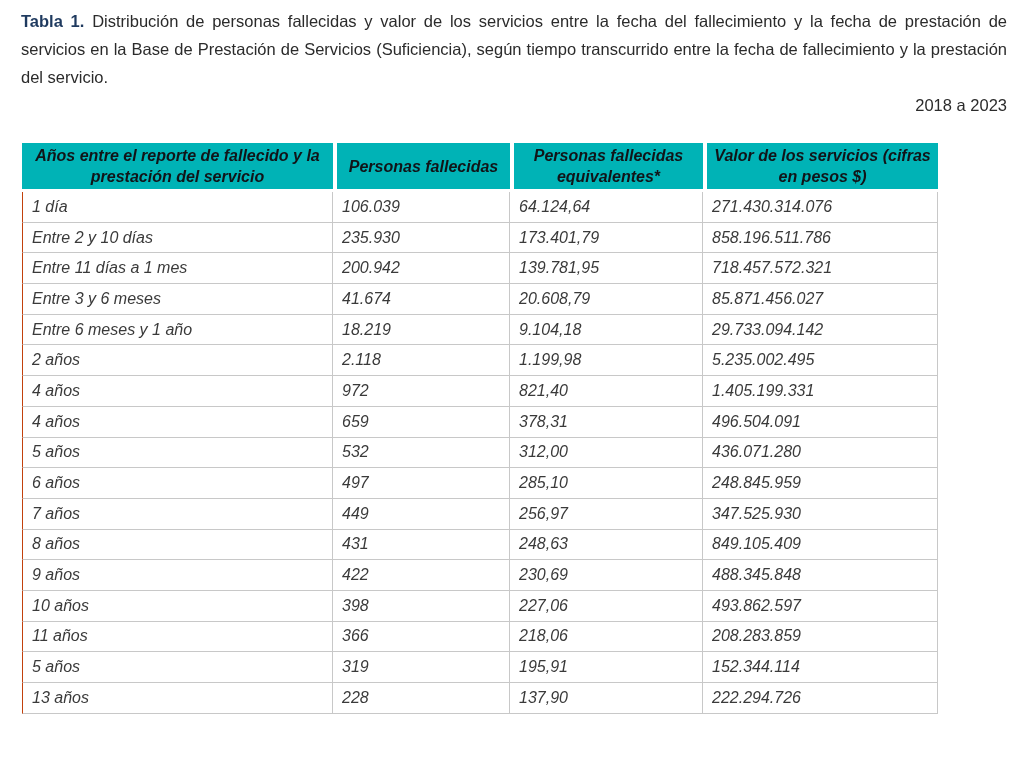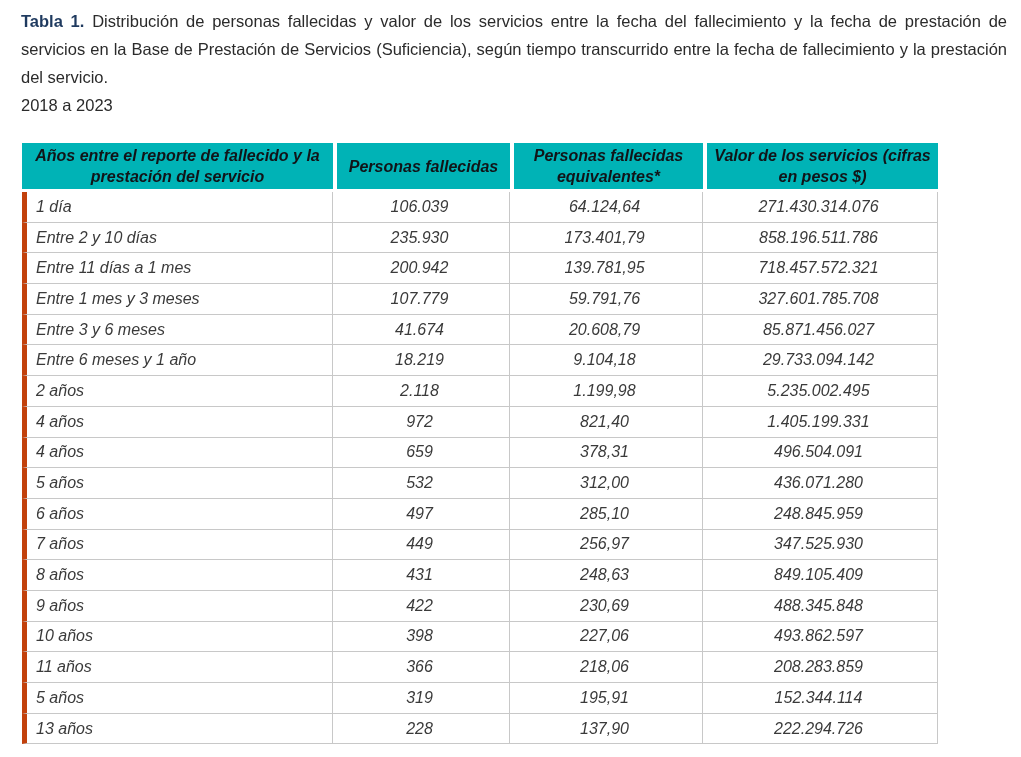--- a/index.html
+++ b/index.html
@@ -10,21 +10,21 @@
   }
   .page { position: relative; width: 880px; height: 757px; background: #fff; }
 
   
   .caption {
     position: absolute; left: 21px; top: 7px; width: 986px;
     font-size: 16.5px; line-height: 28px; color: #2b2b2b;
     text-align: justify;
   }
   .caption .lbl { font-weight: bold; color: #1f3a5f; }
-  .caption .period { display: block; text-align: left; }
+  .caption .period { display: block; text-align: right; }
 
   
   table.data {
     position: absolute; left: 22px; top: 143px; width: 916px;
     border-collapse: separate; border-spacing: 0; table-layout: fixed; font-style: italic;
   }
   col.c1 { width: 311px; }
   col.c2 { width: 177px; }
   col.c3 { width: 193px; }
   col.c4 { width: 235px; }
@@ -38,23 +38,23 @@
   }
   thead th + th { border-left: 4px solid #ffffff; }
 
   tbody td {
     background: #ffffff; color: #3a3a3a;
     font-size: 16px; height: 30.7px; line-height: 20px;
     padding: 2px 12px 2px 9px; vertical-align: middle;
     border-right: 1px solid #c8c8c8; border-bottom: 1px solid #c8c8c8;
     white-space: nowrap; overflow: hidden;
   }
-  tbody td:first-child { border-left: 5px solid #c2410c; }
+  tbody td:first-child { border-left: 1px solid #c2410c; }
   tbody td.left { text-align: left; }
-  tbody td.num  { text-align: center; }
+  tbody td.num  { text-align: left; }
 </style>
 </head>
 <body>
 
 <div class="page">
 
   <p class="caption"><span class="lbl">Tabla 1.</span><span> Distribución de personas fallecidas y valor de los servicios entre la fecha del fallecimiento y la fecha de prestación de servicios en la Base de Prestación de Servicios (Suficiencia), según tiempo transcurrido entre la fecha de fallecimiento y la prestación del servicio.</span><span class="period">2018 a 2023</span></p>
 
   <table class="data">
     <colgroup>
@@ -82,26 +82,20 @@
           <td class="left">Entre 2 y 10 días</td>
           <td class="num">235.930</td>
           <td class="num">173.401,79</td>
           <td class="num">858.196.511.786</td>
         </tr>
         <tr>
           <td class="left">Entre 11 días a 1 mes</td>
           <td class="num">200.942</td>
           <td class="num">139.781,95</td>
           <td class="num">718.457.572.321</td>
-        </tr>
-        <tr>
-          <td class="left">Entre 1 mes y 3 meses</td>
-          <td class="num">107.779</td>
-          <td class="num">59.791,76</td>
-          <td class="num">327.601.785.708</td>
         </tr>
         <tr>
           <td class="left">Entre 3 y 6 meses</td>
           <td class="num">41.674</td>
           <td class="num">20.608,79</td>
           <td class="num">85.871.456.027</td>
         </tr>
         <tr>
           <td class="left">Entre 6 meses y 1 año</td>
           <td class="num">18.219</td>

